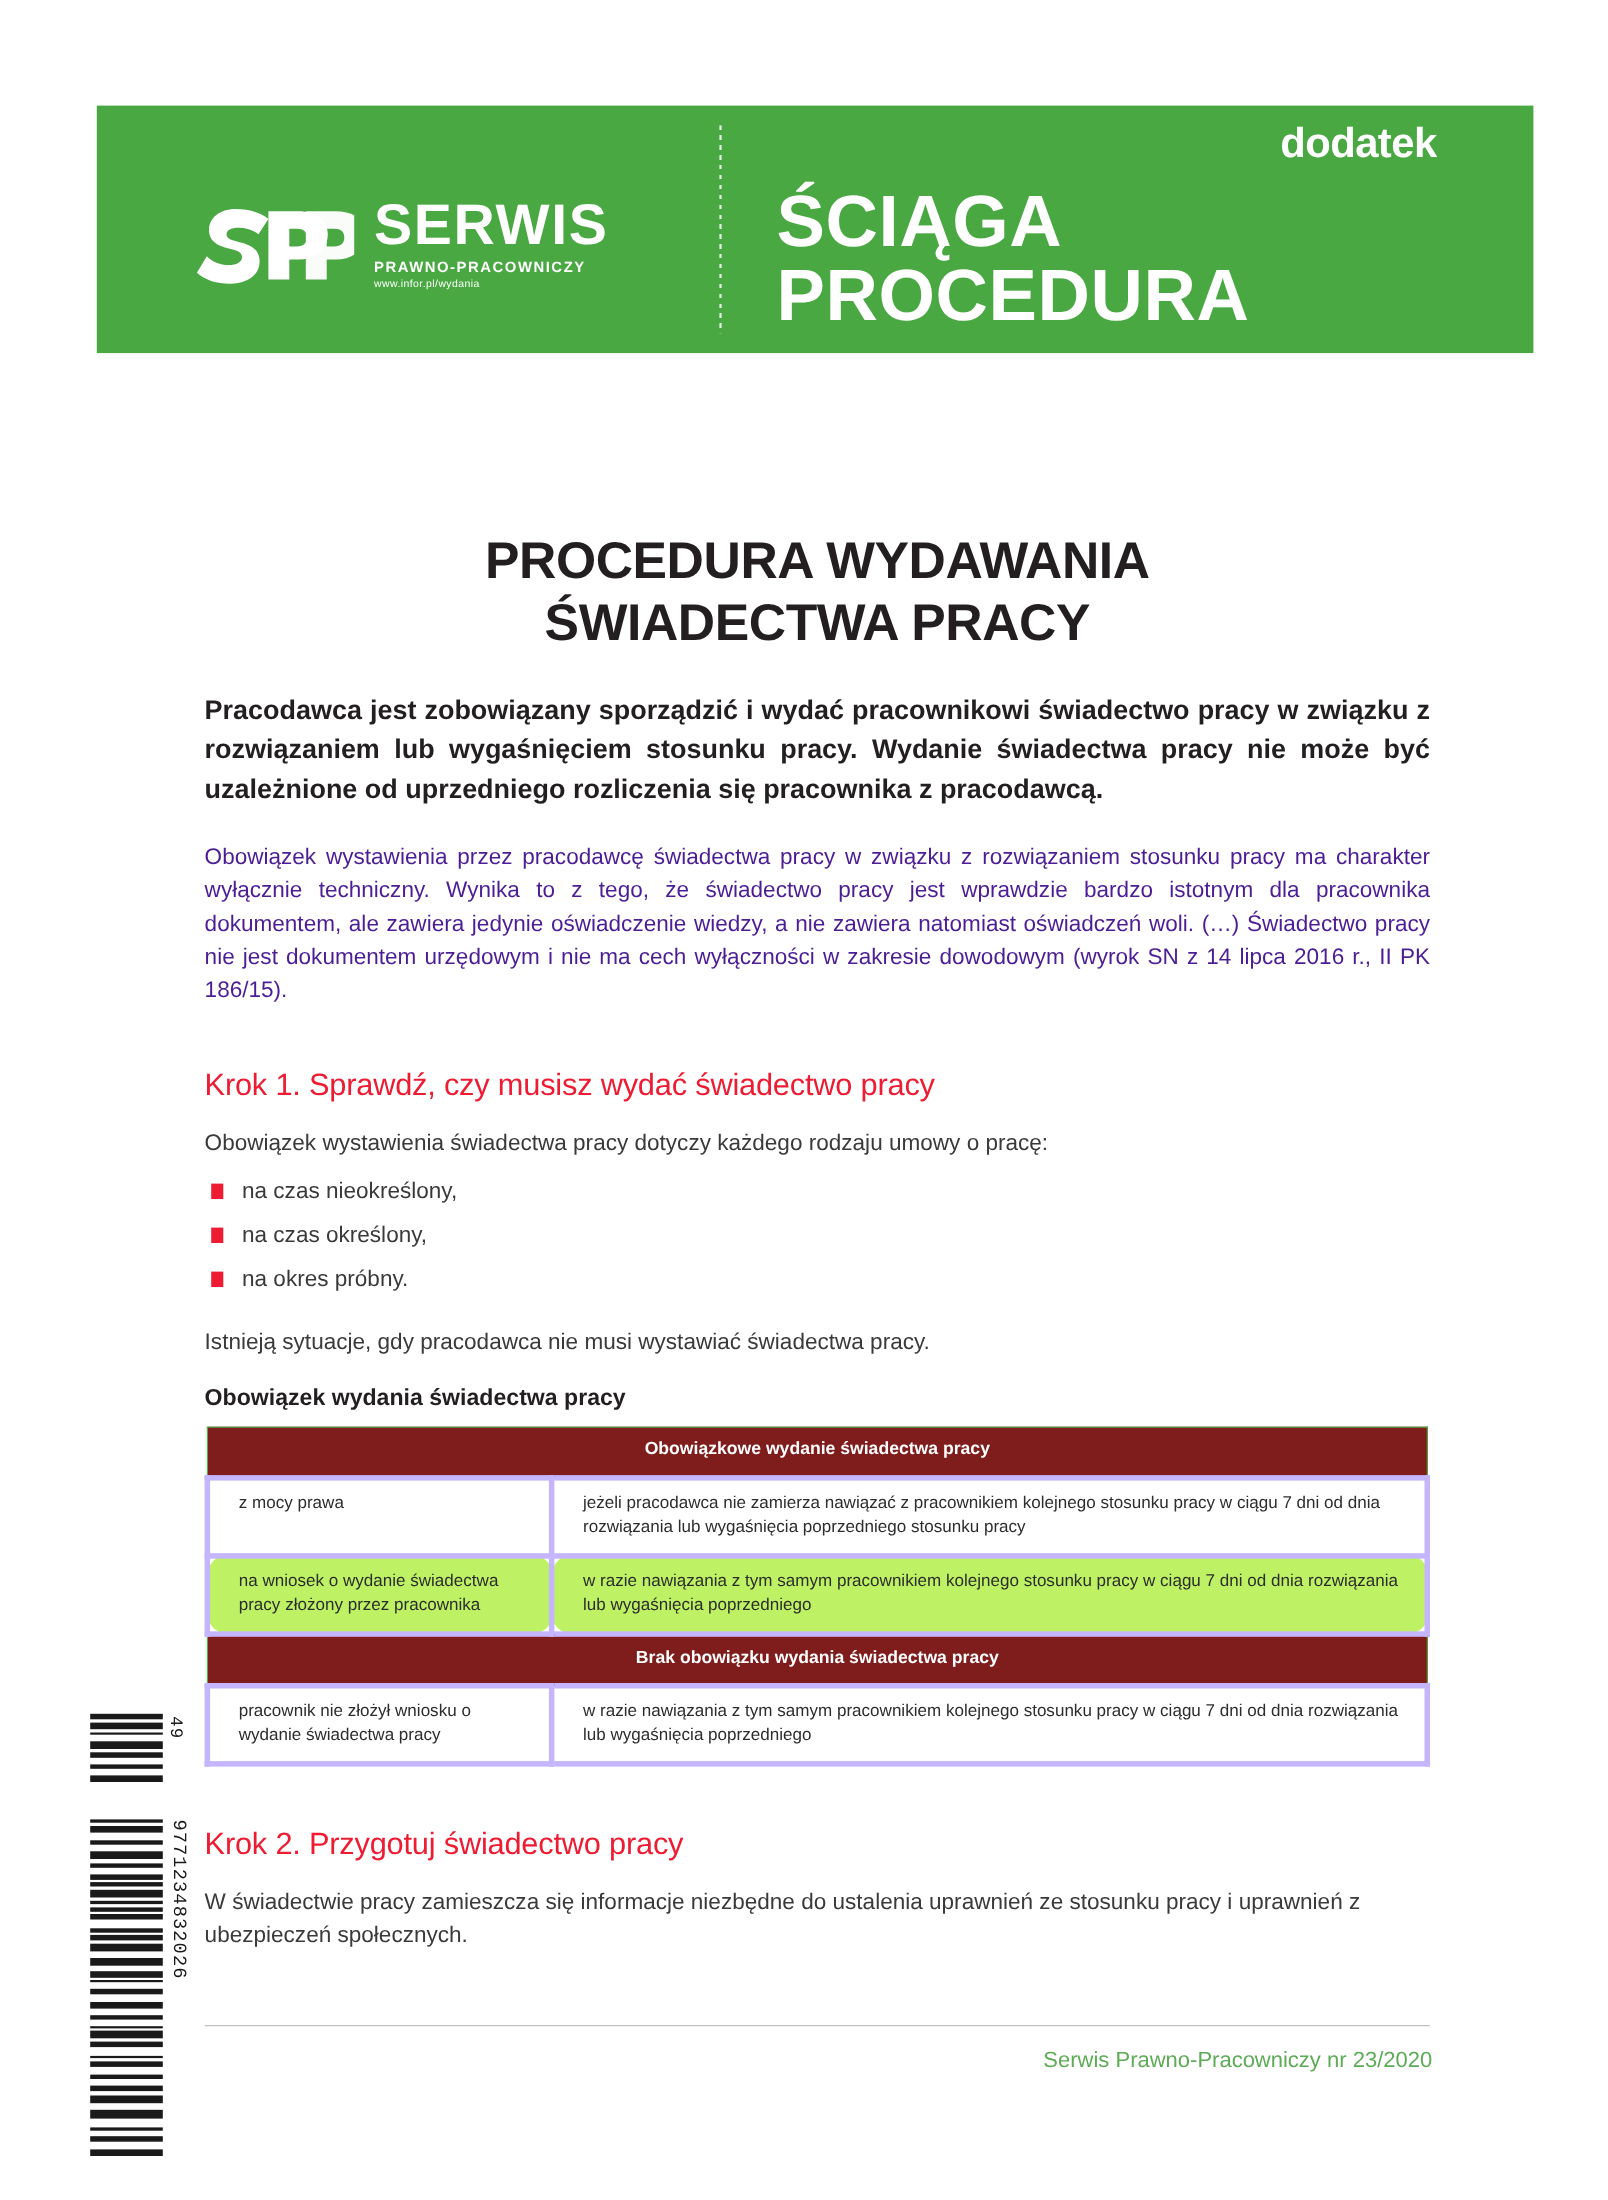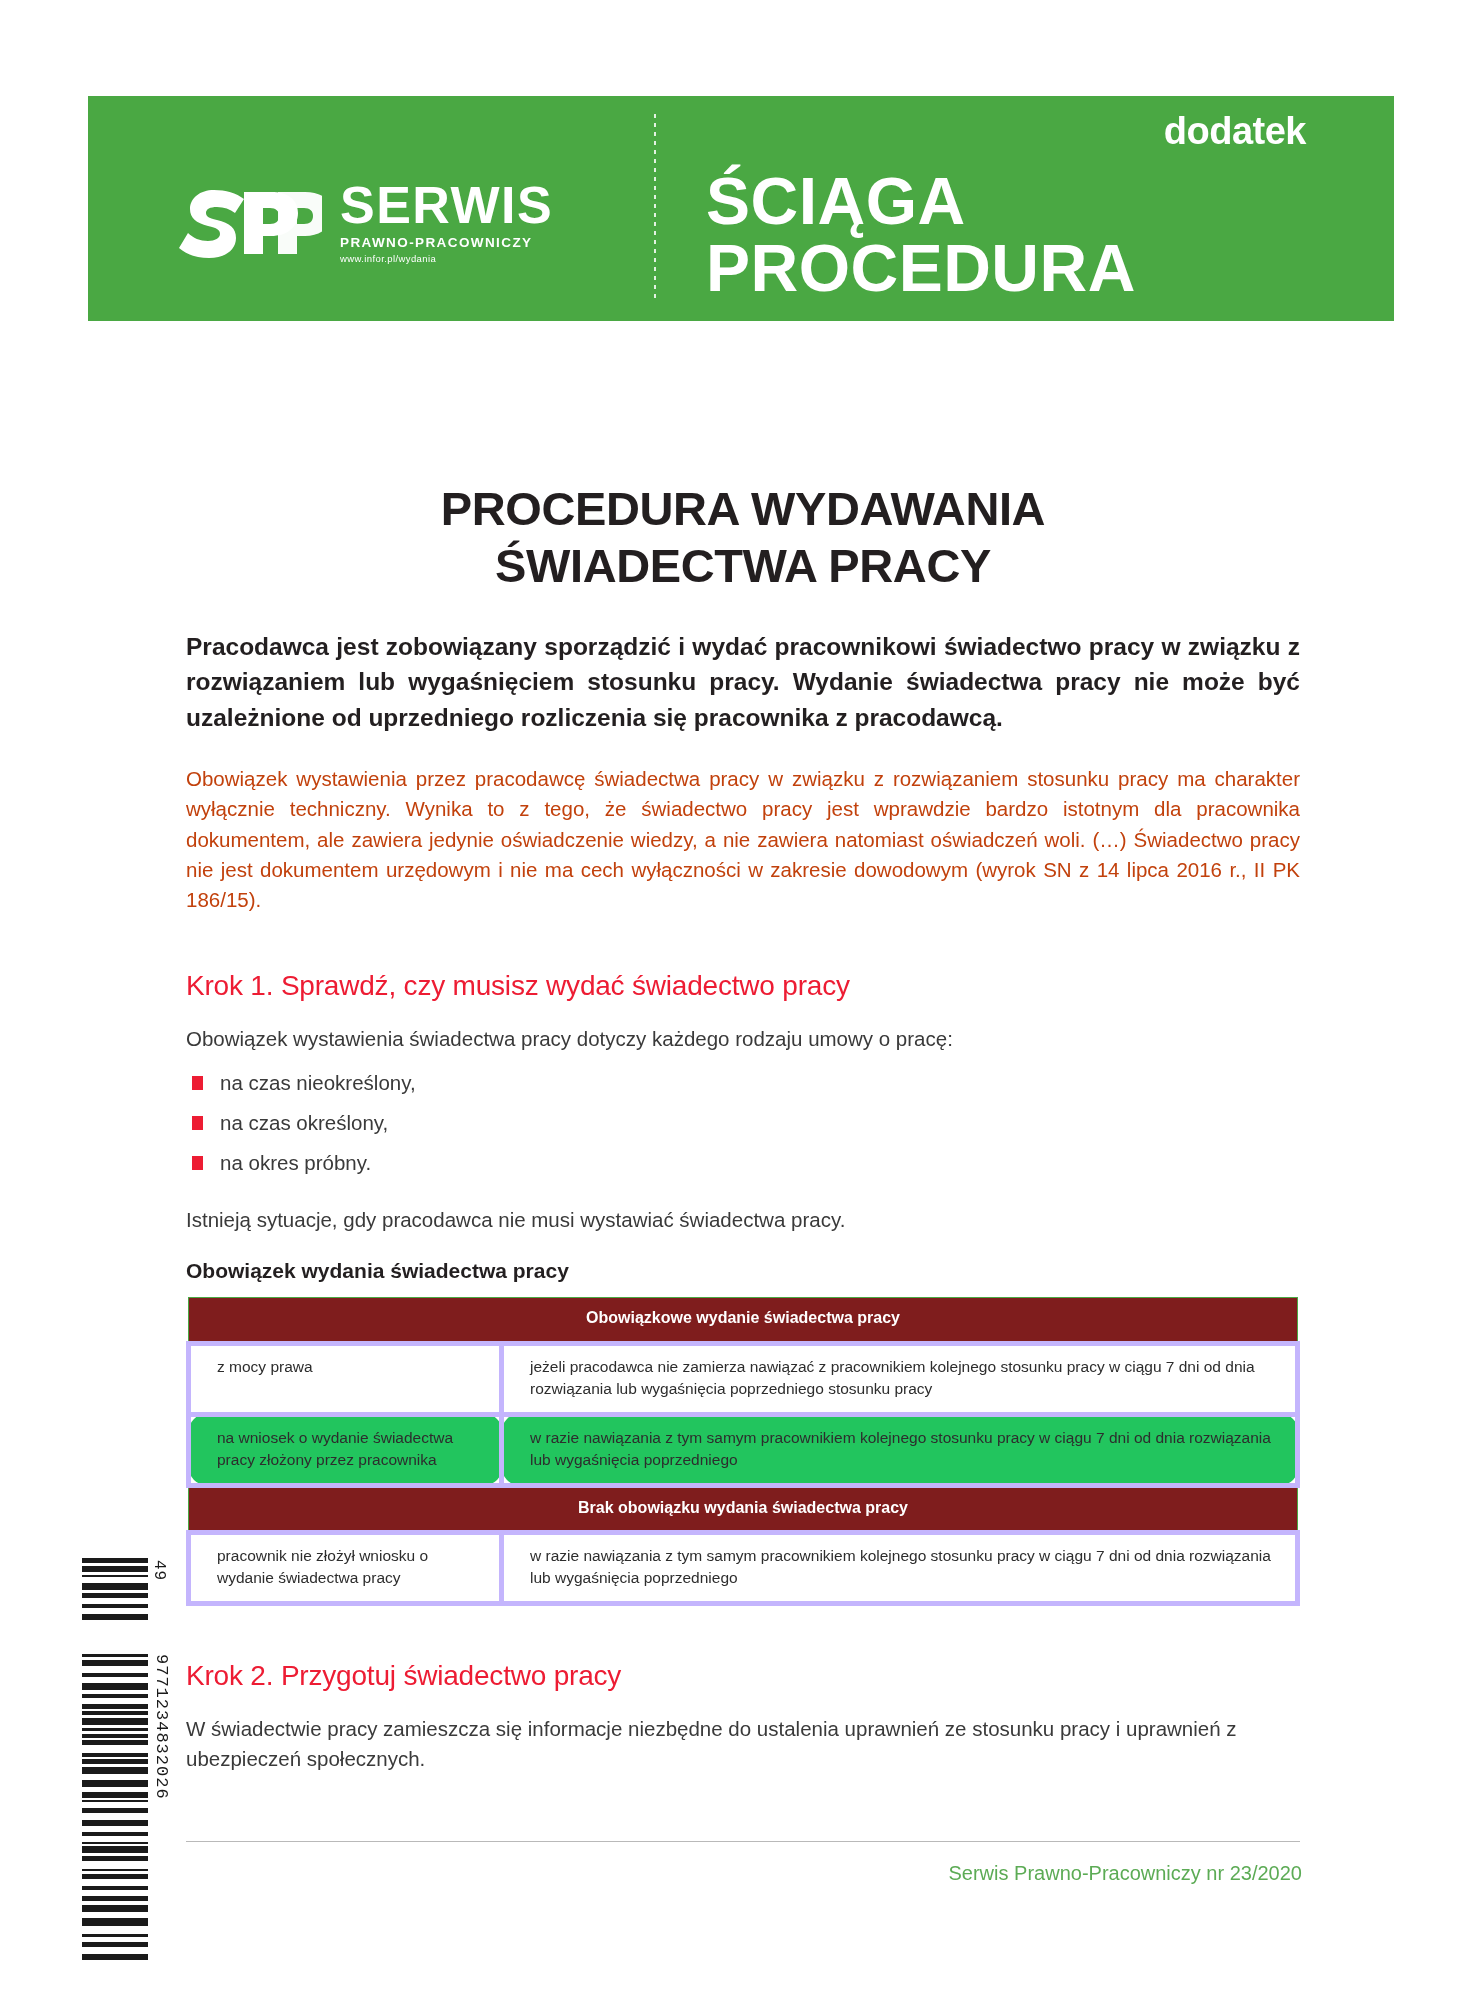--- a/index.html
+++ b/index.html
@@ -134,21 +134,21 @@
     font-weight: bold;
     color: #231f20;
     line-height: 1.46;
     text-align: justify;
     font-family: "Liberation Sans", sans-serif;
   }
 
   .para {
     margin-top: 28px;
     font-size: 20.5px;
-    color: #c2410c;
+    color: #4c1d95;
     line-height: 1.48;
     text-align: justify;
     font-family: "Liberation Sans", sans-serif;
   }
 
   .krok {
     margin-top: 54px;
     font-size: 28px;
     font-weight: normal;
     color: #ed1c33;
@@ -210,21 +210,21 @@
   }
   table.oblig tr.band th {
     background: #7f1d1d;
     color: #ffffff;
     font-weight: bold;
     text-align: center;
     font-size: 16px;
     padding: 9px 10px 11px 10px;
     border: 1px solid #4aa843;
   }
-  table.oblig tr.alt td { background: #22c55e; border-radius: 17px; }
+  table.oblig tr.alt td { background: #bef264; border-radius: 17px; }
   .col-a { width: 313px; }
 
   
   .footer-rule {
     position: absolute;
     left: 186px;
     top: 1841px;
     width: 1114px;
     height: 1px;
     background: #b9b9b9;

